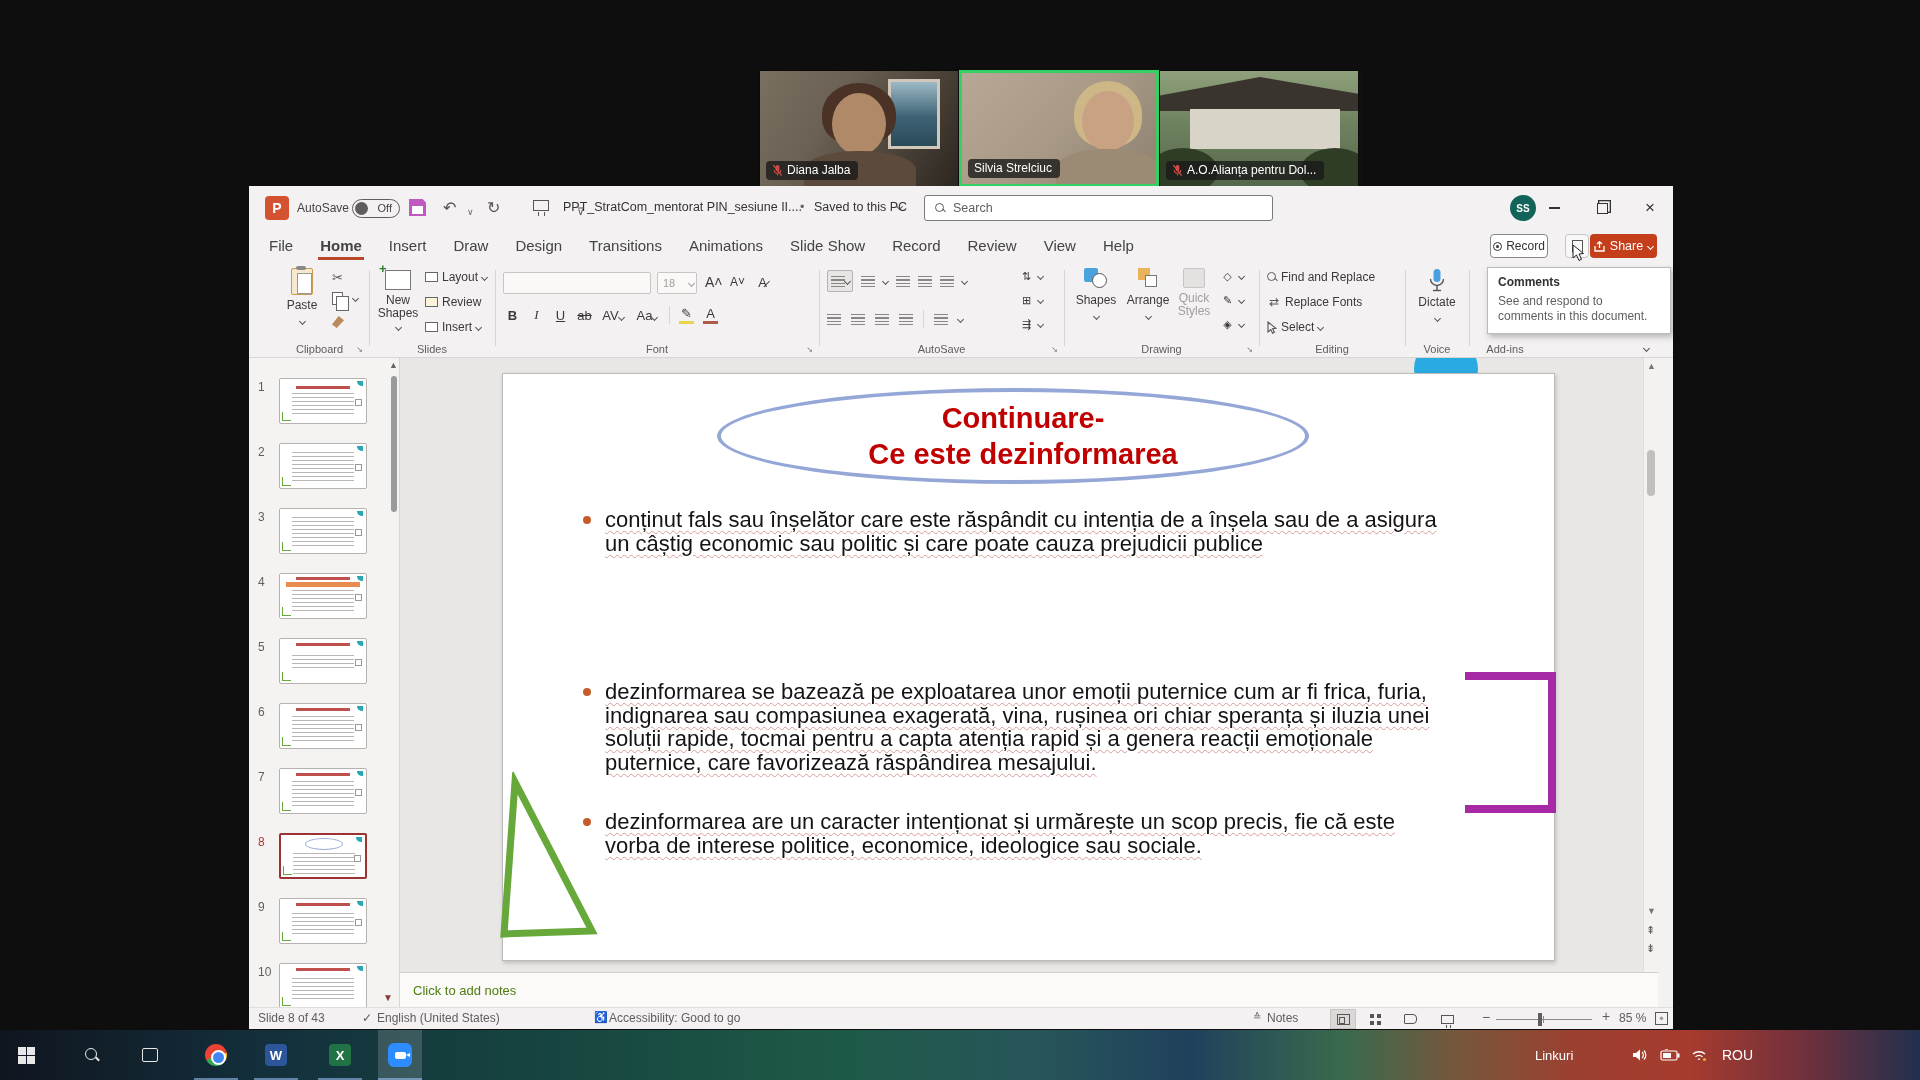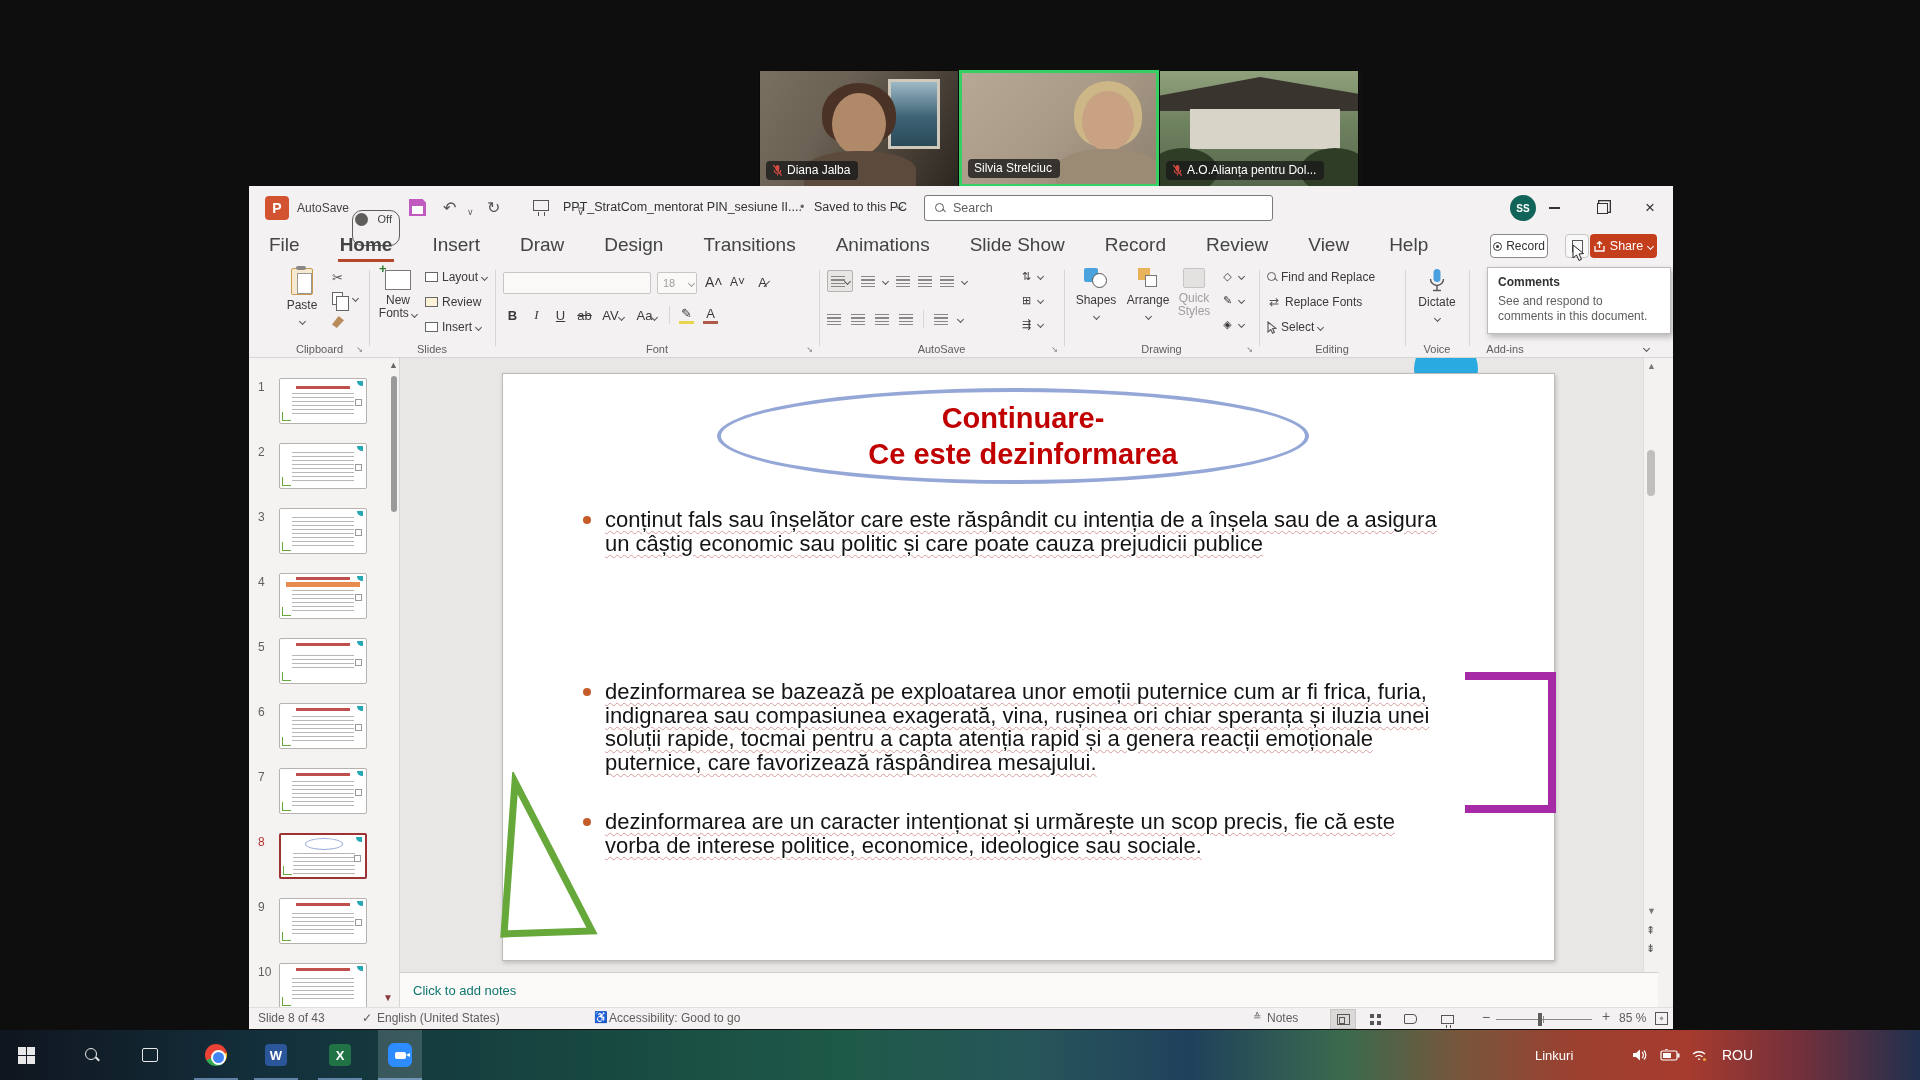--- a/index.html
+++ b/index.html
@@ -26,21 +26,21 @@
   .mic-off { width:11px; height:13px; flex:0 0 auto; }
 
   
   #win { position:absolute; left:249px; top:186px; width:1424px; height:843px; background:#f3f1f1; }
 
   
   #tbar { position:absolute; left:0; top:0; width:1424px; height:44px; background:#f3f1f1; }
   .ppt-icon { position:absolute; left:16px; top:10px; width:24px; height:24px; border-radius:4px;
     background:#d35230; color:#fff; font-size:14px; font-weight:bold; display:flex; align-items:center; justify-content:center; }
   .autosave { position:absolute; left:48px; top:15px; font-size:12px; color:#444; }
-  .toggle { position:absolute; left:103px; top:24px; width:48px; height:36px; border:1px solid #605e5c; border-radius:10px; }
+  .toggle { position:absolute; left:103px; top:13px; width:48px; height:19px; border:1px solid #605e5c; border-radius:10px; }
   .toggle .knob { position:absolute; left:2px; top:2px; width:13px; height:13px; border-radius:50%; background:#605e5c; }
   .toggle .state { position:absolute; right:7px; top:2px; font-size:11px; color:#444; }
   .qat { position:absolute; top:12px; font-size:16px; color:#555; line-height:20px; }
   .save-ic { left:160px; top:13px; width:17px; height:17px; position:absolute; background:#c05ac0; clip-path:polygon(0 0,80% 0,100% 20%,100% 100%,0 100%); }
   .save-ic:after { content:""; position:absolute; left:3px; top:7px; width:11px; height:8px; background:#fff; }
   .monitor-ic { position:absolute; left:284px; top:14px; width:16px; height:11px; border:1.5px solid #555; }
   .monitor-ic:after { content:""; position:absolute; left:4px; top:11px; width:5px; height:4px; border-left:1.5px solid #555; border-right:1.5px solid #555; }
   .fname { position:absolute; left:314px; top:14px; font-size:12.5px; color:#333; }
   .saved { position:absolute; left:565px; top:14px; font-size:12.5px; color:#333; }
   .sep-dot { position:absolute; left:551px; top:14px; font-size:12.5px; color:#666; }
@@ -51,21 +51,21 @@
   .mag:before { content:""; position:absolute; left:0; top:0; width:7px; height:7px; border:1.4px solid #605e5c; border-radius:50%; }
   .mag:after { content:""; position:absolute; left:7px; top:7px; width:4px; height:1.4px; background:#605e5c; transform:rotate(45deg); }
   .avatar { position:absolute; left:1261px; top:9px; width:26px; height:26px; border-radius:50%; background:#11645a; color:#fff; font-size:10px; font-weight:bold; display:flex; align-items:center; justify-content:center; }
   .winbtn { position:absolute; top:0; width:46px; height:44px; display:flex; align-items:center; justify-content:center; color:#333; }
   .minim:after { content:""; width:11px; height:1.3px; background:#333; }
   .restore:after { content:""; width:9px; height:9px; border:1.3px solid #333; box-shadow:2px -2px 0 -0.3px #f3f1f1, 2px -2px 0 1px #333; }
   .closex { font-size:17px; font-weight:300; }
 
   
   #tabrow { position:absolute; left:0; top:44px; width:1424px; height:32px; }
-  #tabs { position:absolute; left:18px; top:0; display:flex; gap:36px; height:32px; font-size:19px; color:#444; }
+  #tabs { position:absolute; left:18px; top:0; display:flex; gap:23px; height:32px; align-items:center; font-size:15px; color:#444; }
   .tab { padding:4px 2px 6px; cursor:default; white-space:nowrap; }
   .tab.active { font-weight:bold; border-bottom:3px solid #b7472a; padding-bottom:3px; }
   .record-btn { position:absolute; left:1241px; top:4px; width:58px; height:24px; border:1px solid #8a8886; border-radius:4px; background:#fff;
     display:flex; align-items:center; justify-content:center; gap:4px; font-size:12px; color:#333; }
   .rec-dot { width:9px; height:9px; border:1.5px solid #333; border-radius:50%; display:inline-flex; align-items:center; justify-content:center; }
   .rec-dot:after { content:""; width:3px; height:3px; background:#333; border-radius:50%; }
   .flag-btn { position:absolute; left:1316px; top:4px; width:24px; height:24px; border:1px solid #c8c6c4; border-radius:4px; background:#f9f8f8; display:flex; align-items:center; justify-content:center; }
   .flag-ic { width:11px; height:12px; border:1.4px solid #555; border-bottom:none; position:relative; }
   .flag-ic:after { content:""; position:absolute; left:-1px; bottom:-4px; border-left:5px solid transparent; border-right:5px solid transparent; border-top:4px solid #555; }
   .share-btn { position:absolute; left:1341px; top:4px; width:67px; height:24px; background:#c43e1c; border-radius:4px; color:#fff;
@@ -148,21 +148,21 @@
   .purple-rect { position:absolute; left:962px; top:298px; width:91px; height:141px; border:8px solid #a62aa6; border-left:none; }
   .green-tri { position:absolute; left:-6px; top:398px; }
   .canvas-sb { position:absolute; right:0; top:0; width:15px; height:614px; background:#f3f2f1; border-left:1px solid #e0dedd; }
   .canvas-sb .up { position:absolute; top:3px; left:3px; font-size:9px; color:#777; }
   .canvas-sb .thumb-v { position:absolute; top:92px; left:3px; width:8px; height:46px; background:#c1bfbd; border-radius:4px; }
   .canvas-sb .down { position:absolute; top:548px; left:3px; font-size:9px; color:#777; }
   .canvas-sb .pgup { position:absolute; top:566px; left:2px; font-size:11px; color:#555; }
   .canvas-sb .pgdn { position:absolute; top:584px; left:2px; font-size:11px; color:#555; }
 
   #notesbar { position:absolute; left:151px; top:614px; width:1258px; height:35px; background:#fbfaf9; border-top:1px solid #d0cece; }
-  #notesbar .ntext { position:absolute; left:13px; top:10px; font-size:13px; color:#0f766e; }
+  #notesbar .ntext { position:absolute; left:13px; top:10px; font-size:13px; color:#4d7c0f; }
   #rightcol { position:absolute; left:1409px; top:0; width:15px; height:649px; background:#f3f2f1; }
 
   
   #statusbar { position:absolute; left:0; top:821px; width:1424px; height:22px; background:#f3f1f1; border-top:1px solid #e1dfdd; font-size:12px; color:#605e5c; }
   .st { position:absolute; top:3px; white-space:nowrap; }
   .viewbtn { position:absolute; top:1px; width:26px; height:20px; display:flex; align-items:center; justify-content:center; }
   .viewbtn.sel { background:#dbd9d8; border:1px solid #c8c6c4; }
   .vn-ic { width:13px; height:11px; border:1.2px solid #555; position:relative; }
   .vn-ic:after { content:""; position:absolute; left:1px; top:2px; width:4px; height:5px; border:1px solid #555; }
   .vg-ic { width:11px; height:11px; background:
@@ -330,21 +330,21 @@
             <span class="brush-ic"></span>
           </div>
         <div class="grp-label">Clipboard</div>
         <div class="launcher">↘</div>
       </div>
       <div class="vsep" style="left:120px;"></div>
 
       <div class="grp" style="left:124px;width:118px;">
         <div class="bigbtn" style="left:2px;top:8px;width:46px;">
           <div class="slide-ic"></div>
-          <span>New Fonts</span>
+          <span>New Shapes</span>
           <span class="chev"></span>
         </div>
         <div class="smallrow" style="left:52px;top:8px;">
           <span class="mini-box"></span>
             <span>Layout</span>
             <span class="chev"></span>
         </div>
         <div class="smallrow" style="left:52px;top:33px;">
           <span class="mini-box" style="background:#fdf3d8;"></span>
             <span>Review</span>

